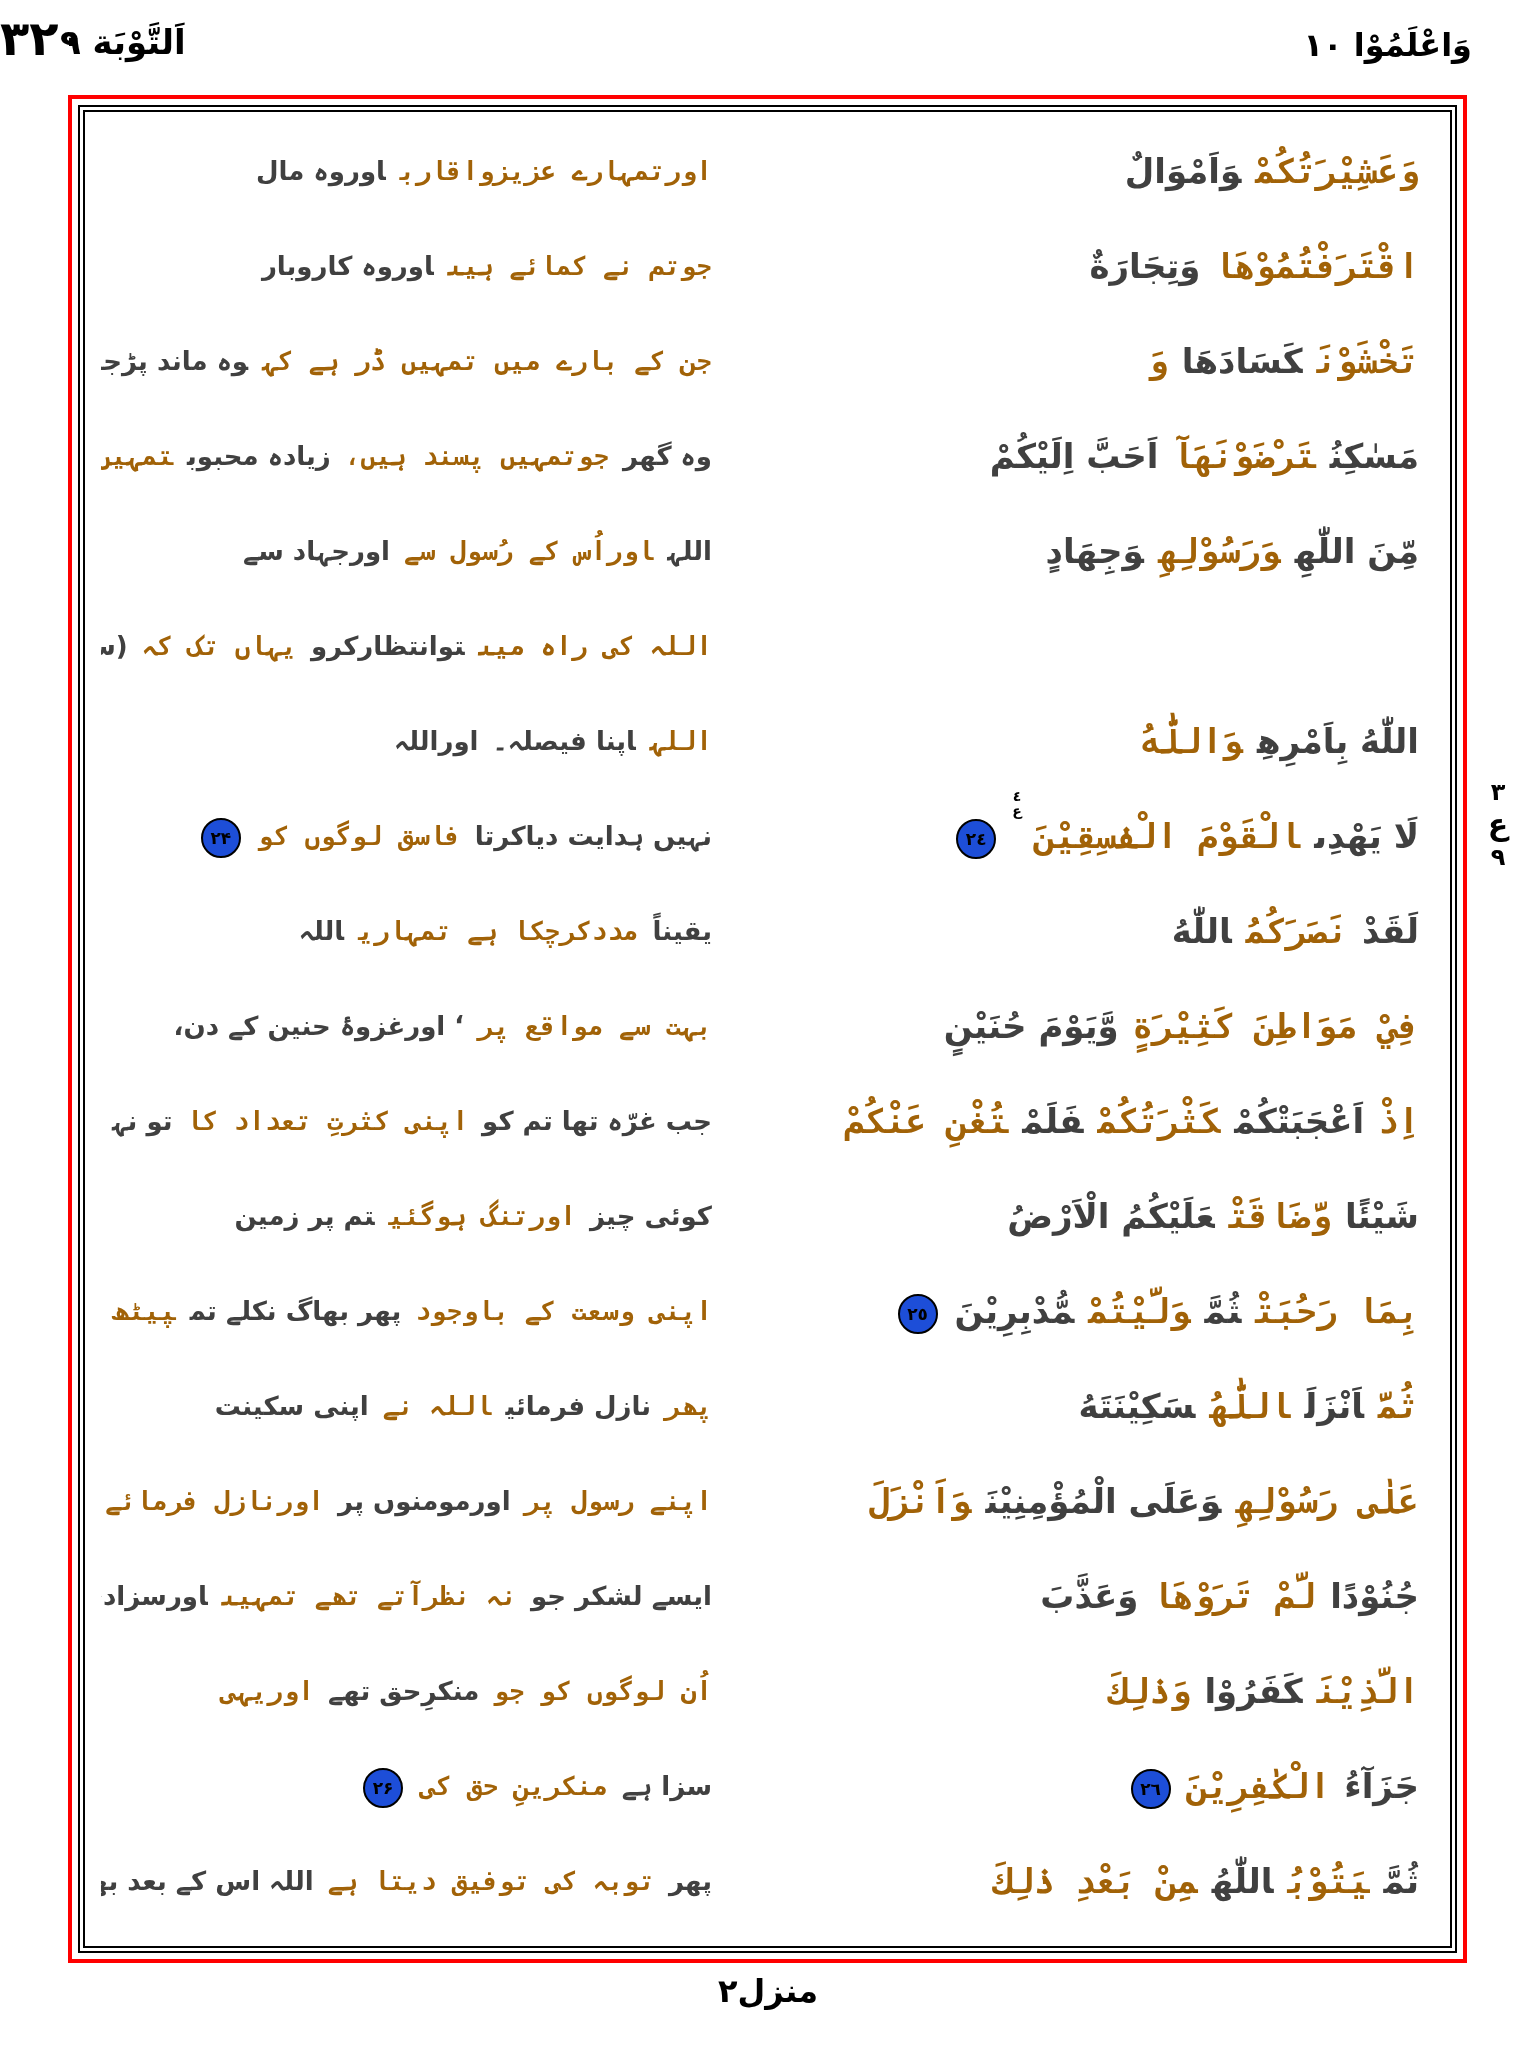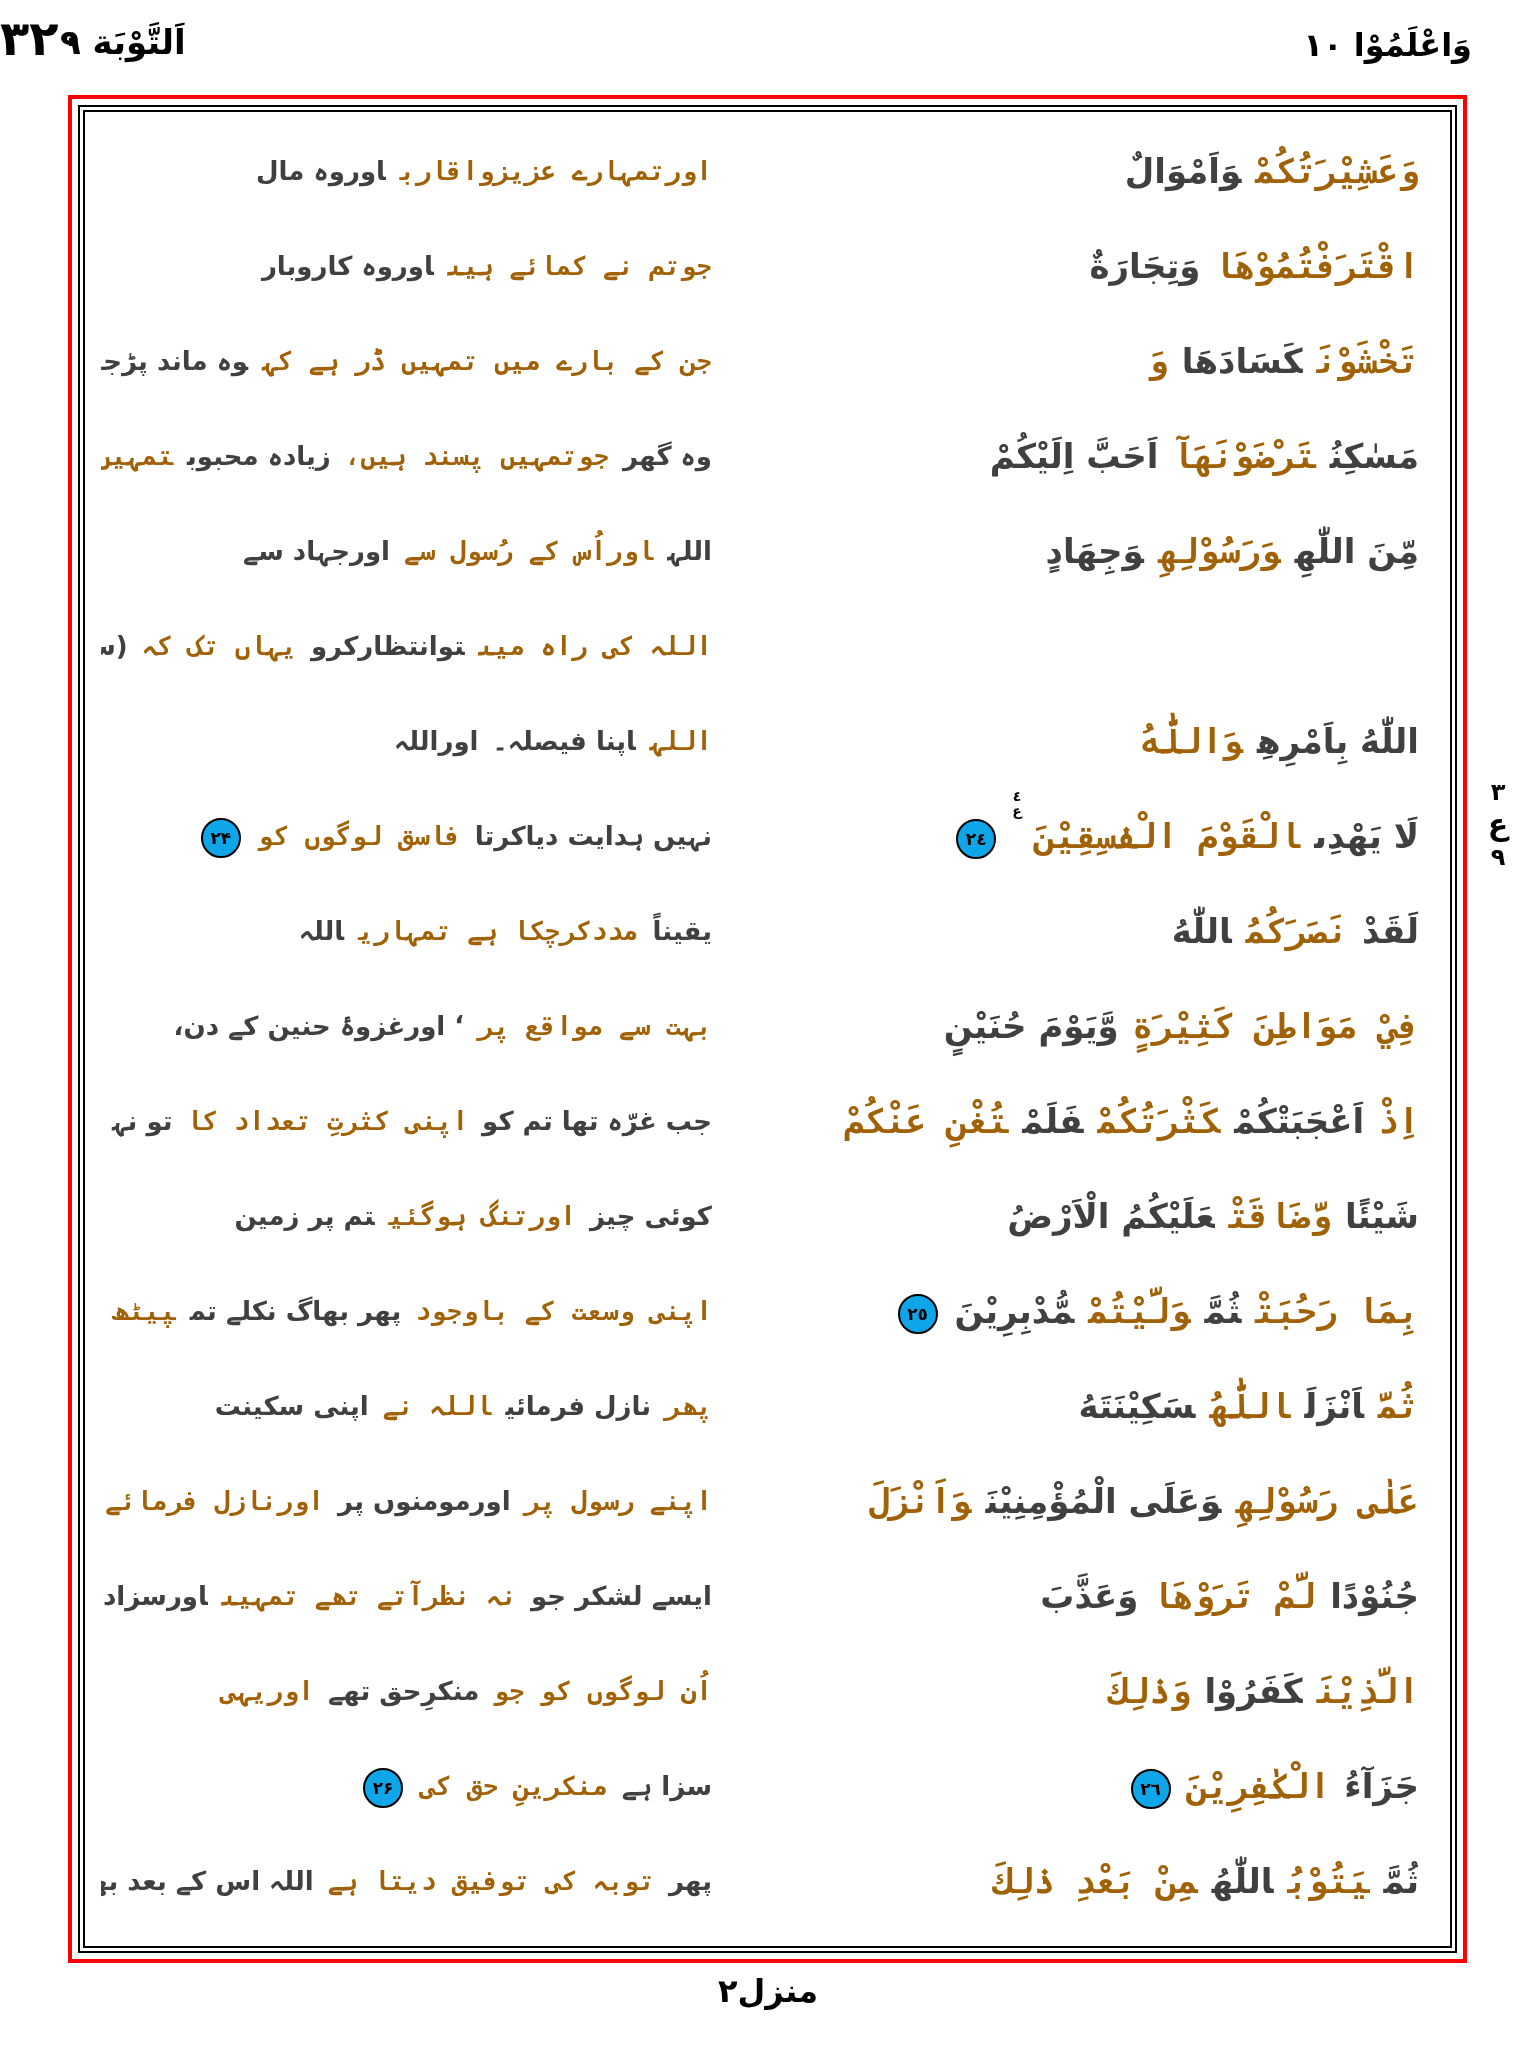--- a/index.html
+++ b/index.html
@@ -25,21 +25,21 @@
         font-size:34px;font-weight:bold;}
   .ur-line{position:absolute;left:2px;top:0;width:618px;height:95px;line-height:95px;
         direction:rtl;text-align:right;white-space:nowrap;overflow:hidden;
         font-size:26px;font-weight:bold;}
   .seg{margin:0 7px;}
   .seg.red{color:#a16207;font-family:Liberation Mono, monospace;}
   .seg.blk{color:#404040;}
   .ayah-badge{display:inline-flex;align-items:center;justify-content:center;
         width:36px;height:36px;border:2px solid #000;border-radius:50%;
         font-size:17px;font-weight:bold;color:#000;vertical-align:middle;
-        line-height:normal;margin:0 10px;background:#0ea5e9;}
+        line-height:normal;margin:0 10px;background:#1d4ed8;}
   .ruku-inline{display:inline-flex;flex-direction:column;align-items:center;
         vertical-align:top;line-height:1.05;font-size:14px;color:#000;
         margin:0 6px;font-weight:bold;}
   
   .margin-marker{position:absolute;right:12px;top:778px;width:52px;
         display:flex;flex-direction:column;align-items:center;
         font-size:24px;font-weight:bold;line-height:1.2;}
   .margin-marker .ain{font-size:30px;}
   
   .footer{position:absolute;left:0;right:0;top:1972px;text-align:center;

